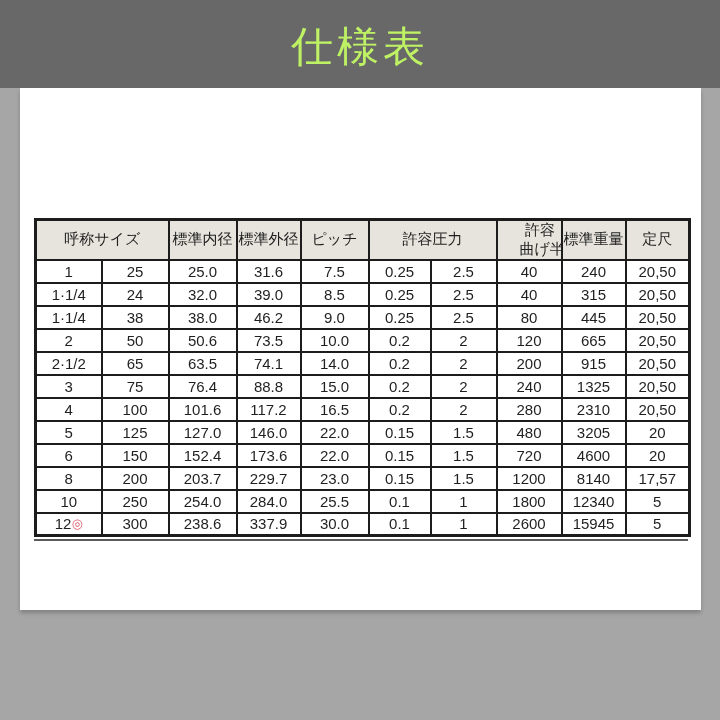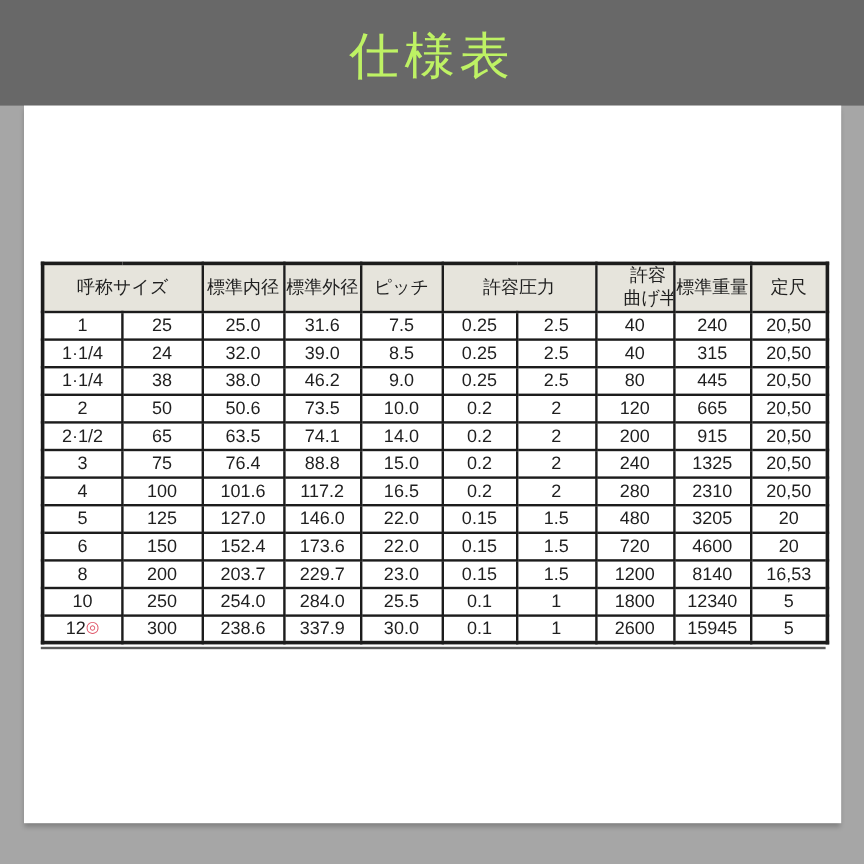--- a/index.html
+++ b/index.html
@@ -21,21 +21,21 @@
   .page-title {
     color: #bef264;
     font-size: 42px;
     font-weight: 400;
     letter-spacing: 4px;
     padding-top: 6px;
   }
   .content-panel {
     position: absolute;
     left: 20px; top: 88px;
-    width: 681px; height: 598px;
+    width: 681px; height: 522px;
     background: #ffffff;
     box-shadow: 0 3px 4px rgba(0,0,0,0.22);
   }
   .table-wrap {
     position: absolute;
     left: 14px; top: 130px;
     width: 654px;
   }
   table.spec {
     width: 654px;
@@ -230,21 +230,21 @@
           <tr>
             <td>8</td>
             <td>200</td>
             <td>203.7</td>
             <td>229.7</td>
             <td>23.0</td>
             <td>0.15</td>
             <td>1.5</td>
             <td>1200</td>
             <td>8140</td>
-            <td>16,53</td>
+            <td>17,57</td>
           </tr>
           <tr>
             <td>10</td>
             <td>250</td>
             <td>254.0</td>
             <td>284.0</td>
             <td>25.5</td>
             <td>0.1</td>
             <td>1</td>
             <td>1800</td>

